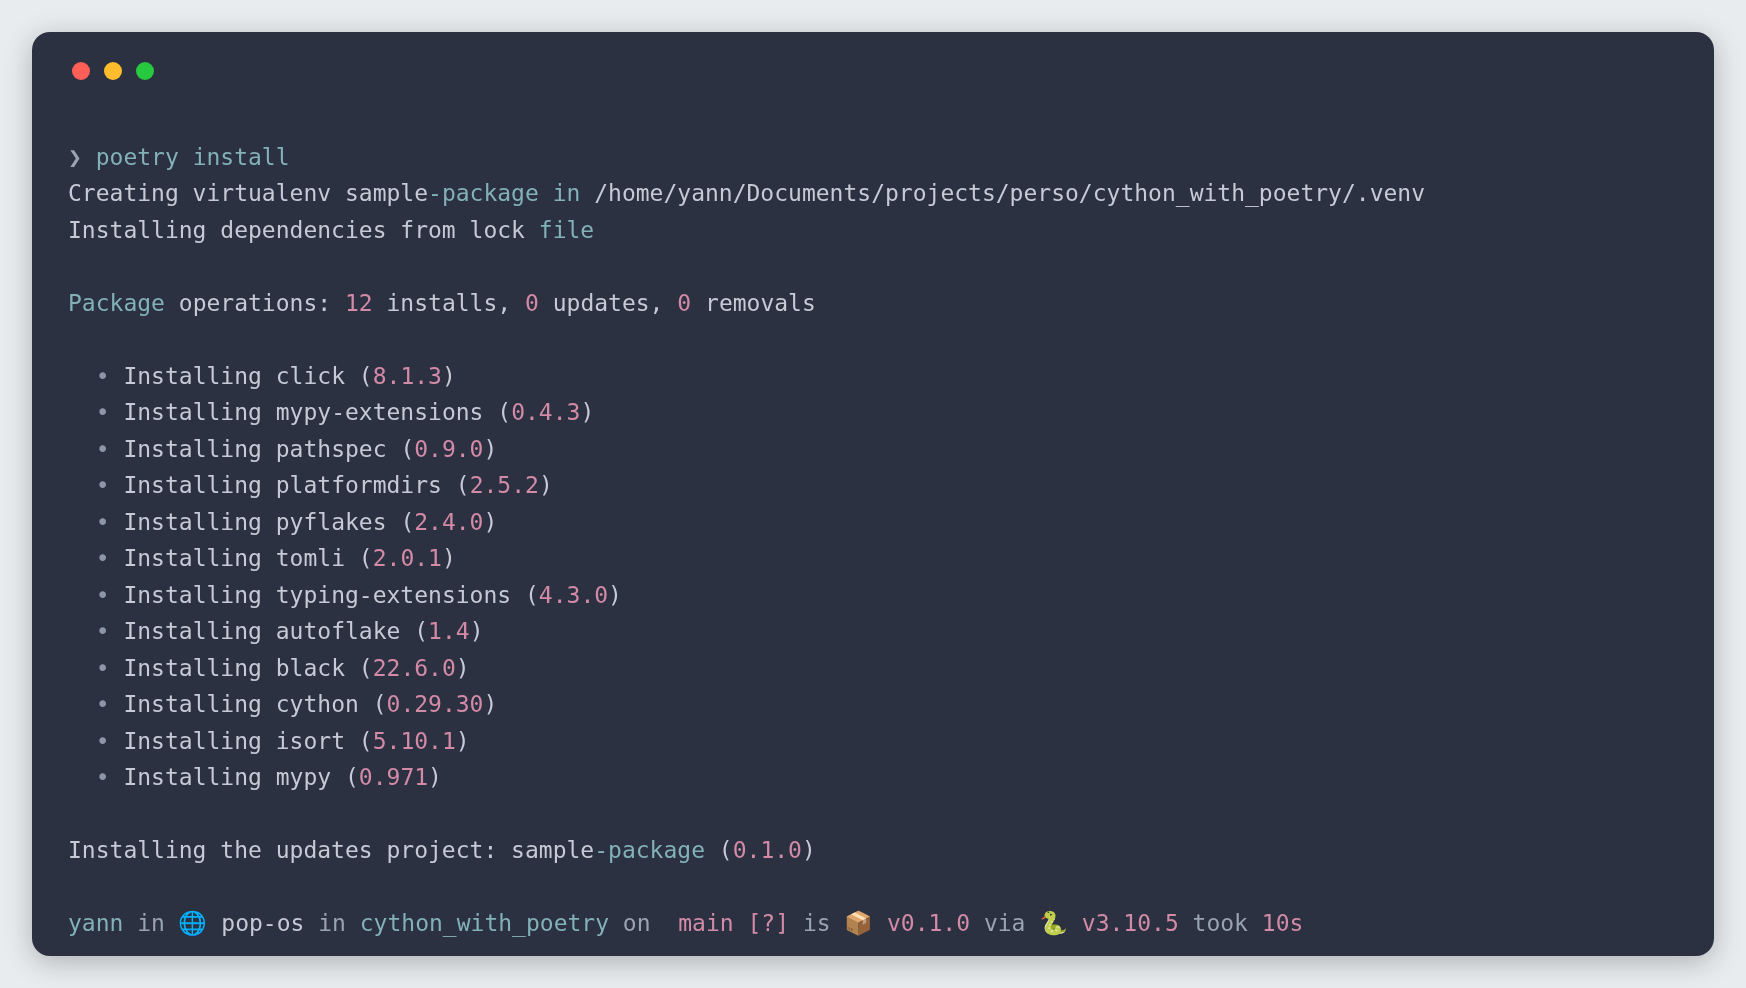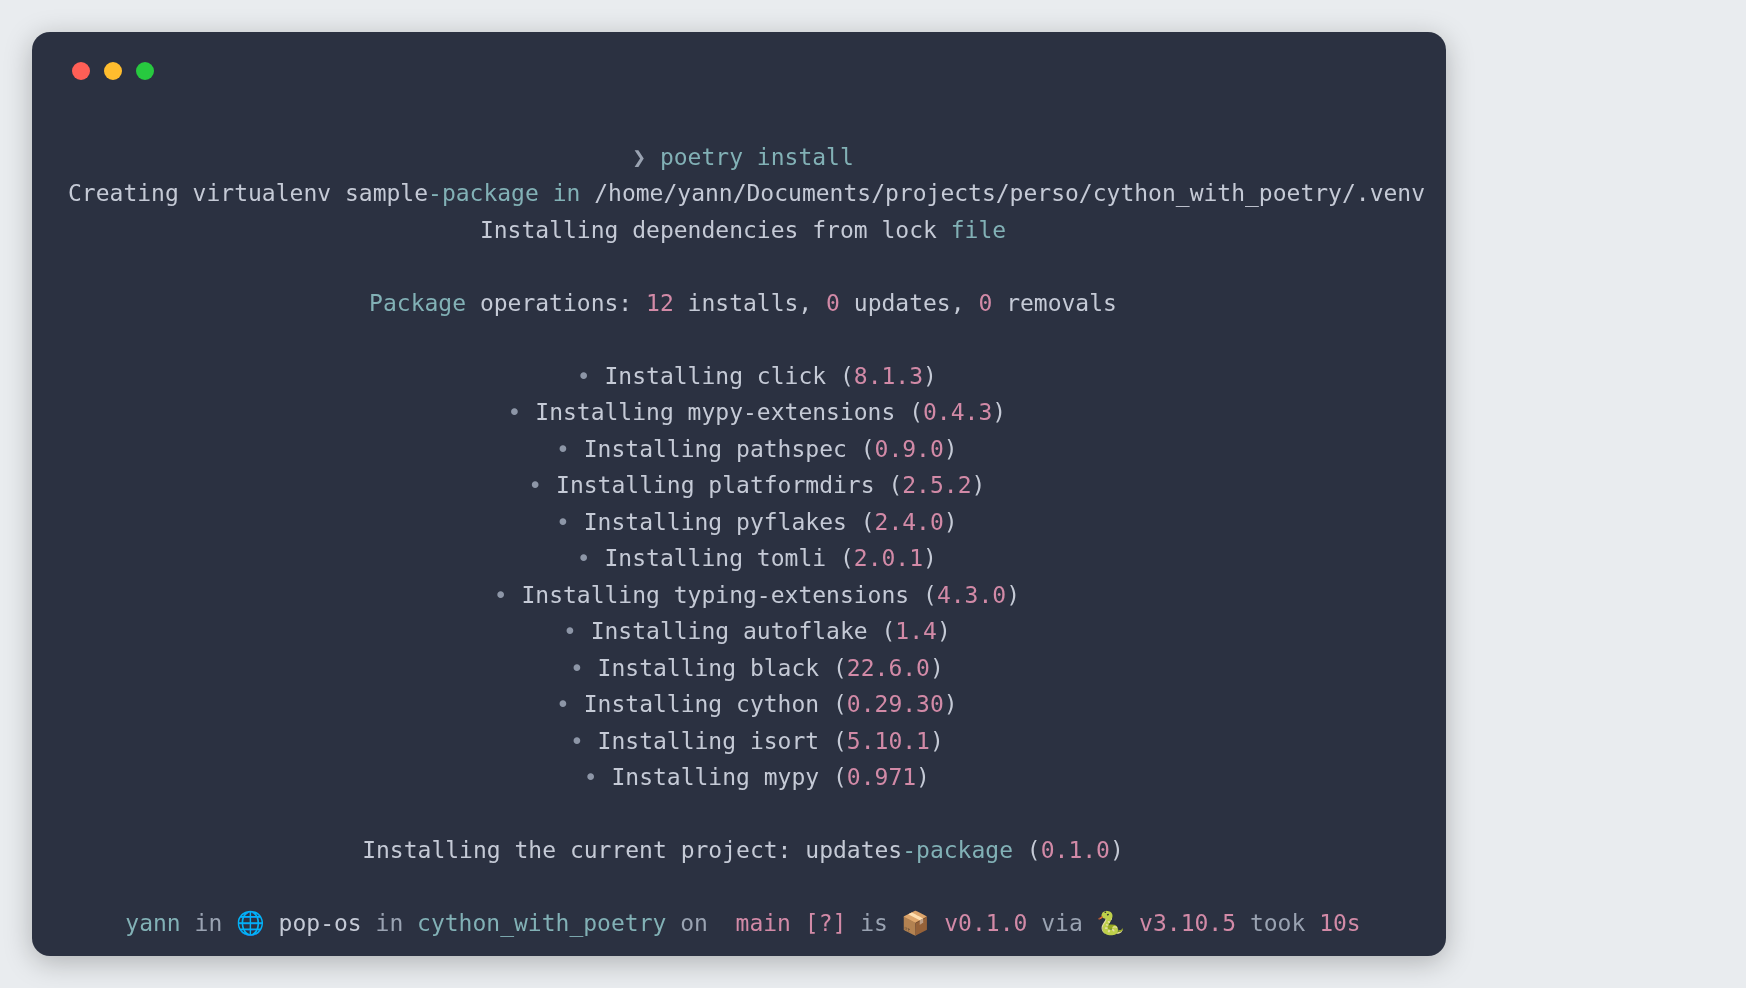--- a/index.html
+++ b/index.html
@@ -6,28 +6,27 @@
     margin: 0;
     padding: 0;
     background: #e9ecef;
     width: 1746px;
     height: 988px;
     font-family: ui-monospace, "SF Mono", "Menlo", "Monaco", "Consolas", monospace;
   }
   .frame {
     box-sizing: border-box;
     margin: 32px;
-    width: 1414px;
+    width: 1682px;
     height: 924px;
     background: #2b3141;
     border-radius: 18px;
     box-shadow: 0 6px 28px rgba(0,0,0,.25);
     padding: 24px 28px 0 28px;
     overflow: hidden;
-    text-align: center;
   }
   .traffic-lights {
     display: flex;
     gap: 14px;
     padding: 6px 0 22px 12px;
   }
   .dot {
     width: 18px; height: 18px; border-radius: 50%;
   }
   .dot.red    { background: #ff5f56; }
@@ -63,17 +62,17 @@
   </div>
 
   <div class="term">
 <span class="tok-muted">❯ </span><span class="tok-teal">poetry install</span>
 <span><span class="tok-host">Creating virtualenv sample</span><span class="tok-teal">-package</span><span class="tok-teal"> in </span><span class="tok-host">/home/yann/Documents/projects/perso/cython_with_poetry/.venv</span></span>
 <span><span class="tok-host">Installing dependencies from lock </span><span class="tok-teal">file</span></span>
 
 <span><span class="tok-teal">Package</span><span class="tok-host"> operations: </span><span class="tok-num">12</span><span class="tok-host"> installs, </span><span class="tok-num">0</span><span class="tok-host"> updates, </span><span class="tok-num">0</span><span class="tok-host"> removals</span></span>
 
 <div class="pkg-list" id="pkg-list"><div class="pkg-line">  <span class="tok-bullet">•</span> <span class="tok-host">Installing click </span><span class="tok-host">(</span><span class="tok-num">8.1.3</span><span class="tok-host">)</span></div><div class="pkg-line">  <span class="tok-bullet">•</span> <span class="tok-host">Installing mypy-extensions </span><span class="tok-host">(</span><span class="tok-num">0.4.3</span><span class="tok-host">)</span></div><div class="pkg-line">  <span class="tok-bullet">•</span> <span class="tok-host">Installing pathspec </span><span class="tok-host">(</span><span class="tok-num">0.9.0</span><span class="tok-host">)</span></div><div class="pkg-line">  <span class="tok-bullet">•</span> <span class="tok-host">Installing platformdirs </span><span class="tok-host">(</span><span class="tok-num">2.5.2</span><span class="tok-host">)</span></div><div class="pkg-line">  <span class="tok-bullet">•</span> <span class="tok-host">Installing pyflakes </span><span class="tok-host">(</span><span class="tok-num">2.4.0</span><span class="tok-host">)</span></div><div class="pkg-line">  <span class="tok-bullet">•</span> <span class="tok-host">Installing tomli </span><span class="tok-host">(</span><span class="tok-num">2.0.1</span><span class="tok-host">)</span></div><div class="pkg-line">  <span class="tok-bullet">•</span> <span class="tok-host">Installing typing-extensions </span><span class="tok-host">(</span><span class="tok-num">4.3.0</span><span class="tok-host">)</span></div><div class="pkg-line">  <span class="tok-bullet">•</span> <span class="tok-host">Installing autoflake </span><span class="tok-host">(</span><span class="tok-num">1.4</span><span class="tok-host">)</span></div><div class="pkg-line">  <span class="tok-bullet">•</span> <span class="tok-host">Installing black </span><span class="tok-host">(</span><span class="tok-num">22.6.0</span><span class="tok-host">)</span></div><div class="pkg-line">  <span class="tok-bullet">•</span> <span class="tok-host">Installing cython </span><span class="tok-host">(</span><span class="tok-num">0.29.30</span><span class="tok-host">)</span></div><div class="pkg-line">  <span class="tok-bullet">•</span> <span class="tok-host">Installing isort </span><span class="tok-host">(</span><span class="tok-num">5.10.1</span><span class="tok-host">)</span></div><div class="pkg-line">  <span class="tok-bullet">•</span> <span class="tok-host">Installing mypy </span><span class="tok-host">(</span><span class="tok-num">0.971</span><span class="tok-host">)</span></div></div>
-<span><span class="tok-host">Installing the current project: updates</span><span class="tok-teal">-package</span><span class="tok-host"> (</span><span class="tok-num">0.1.0</span><span class="tok-host">)</span></span>
+<span><span class="tok-host">Installing the updates project: sample</span><span class="tok-teal">-package</span><span class="tok-host"> (</span><span class="tok-num">0.1.0</span><span class="tok-host">)</span></span>
 
 <span><span class="tok-teal">yann</span><span class="tok-muted"> in </span><span>🌐</span><span> </span><span class="tok-host">pop-os</span><span class="tok-muted"> in </span><span class="tok-teal">cython_with_poetry</span><span class="tok-muted"> on </span><span class="tok-num"></span><span> </span><span class="tok-num">main</span><span> </span><span class="tok-num">[?]</span><span class="tok-muted"> is </span><span>📦</span><span> </span><span class="tok-num">v0.1.0</span><span class="tok-muted"> via </span><span>🐍</span><span> </span><span class="tok-num">v3.10.5</span><span class="tok-muted"> took </span><span class="tok-num">10s</span></span>
 </div>
 </div>
 
 </body></html>

